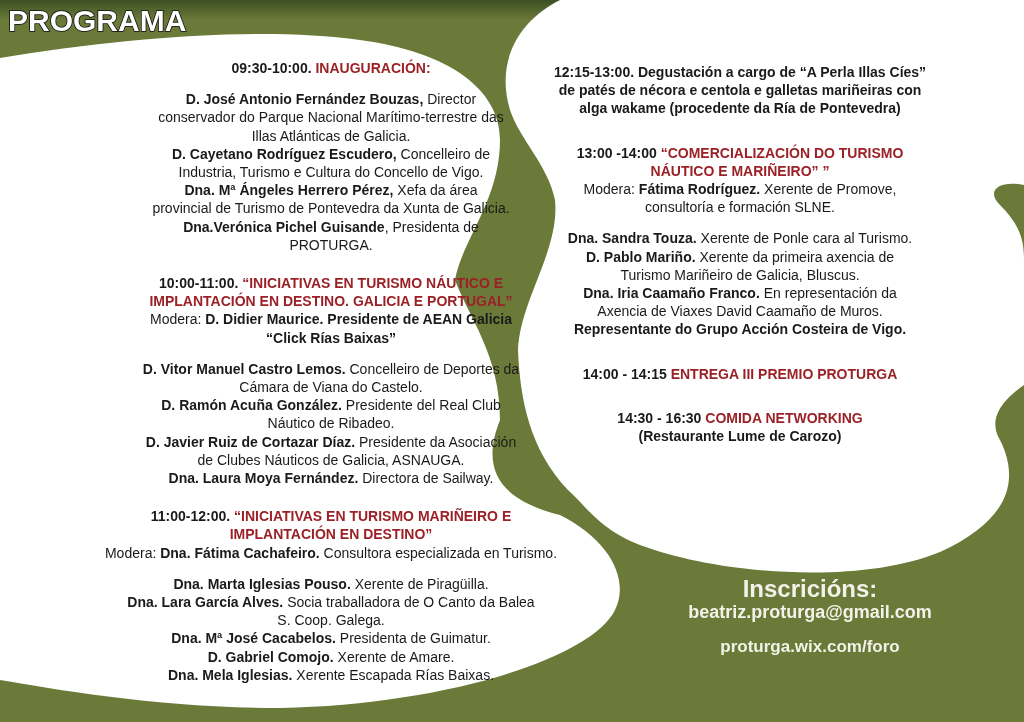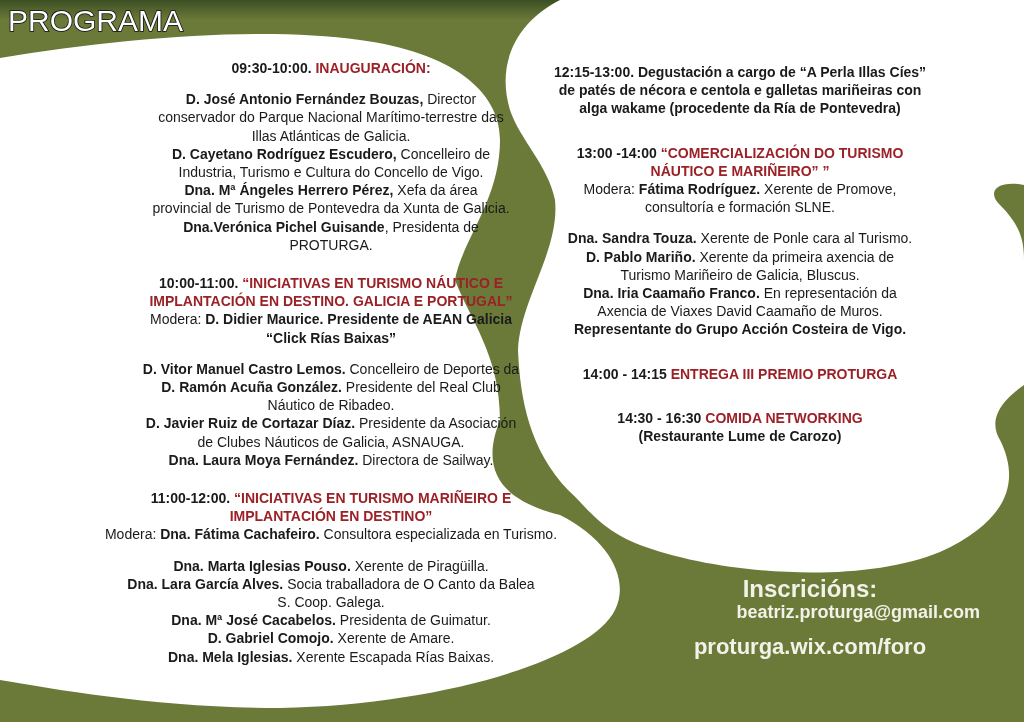--- a/index.html
+++ b/index.html
@@ -18,21 +18,21 @@
     .bg-svg {
       position: absolute;
       left: 0; top: 0;
       width: 1024px; height: 722px;
     }
     .title {
       position: absolute;
       left: 8px;
       top: 4px;
       font-family: "Liberation Sans", sans-serif;
-      font-weight: normal;
+      font-weight: bold;
       font-size: 30px;
       letter-spacing: 0px;
       color: #ffffff;
       -webkit-text-stroke: 1.5px #111;
       paint-order: stroke fill;
       text-shadow: 0 0 1px #000;
       line-height: 34px;
     }
     .col {
       position: absolute;
@@ -59,22 +59,22 @@
     .footer {
       position: absolute;
       left: 640px;
       top: 578px;
       width: 340px;
       text-align: center;
       color: #f2f2e8;
       font-weight: bold;
     }
     .footer .lbl { font-size: 24px; line-height: 22px; }
-    .footer .email { font-size: 18px; line-height: 24px; text-align: right; }
-    .footer .url { font-size: 22px; line-height: 22px; margin-top: 12px; }
+    .footer .email { font-size: 18px; line-height: 24px; }
+    .footer .url { font-size: 17px; line-height: 22px; margin-top: 12px; }
   </style>
 </head>
 <body>
 
 <svg class="bg-svg" viewBox="0 0 1024 722" xmlns="http://www.w3.org/2000/svg">
   <defs>
     <linearGradient id="topband" x1="0" y1="0" x2="0" y2="1">
       <stop offset="0" stop-color="#3c4f24"></stop>
       <stop offset="1" stop-color="#6b7a38"></stop>
     </linearGradient>
@@ -127,20 +127,21 @@
   </div>
   <div class="gap-lg"></div>
 
   <div class="block">
     <div><span class="b">10:00-11:00. </span><span class="red">“INICIATIVAS EN TURISMO NÁUTICO E</span></div>
     <div class="red">IMPLANTACIÓN EN DESTINO. GALICIA E PORTUGAL”</div>
     <div><span>Modera: </span><span class="b">D. Didier Maurice. Presidente de AEAN Galicia</span></div>
     <div class="b">“Click Rías Baixas”</div>
     <div class="gap"></div>
     <div><span class="b">D. Vitor Manuel Castro Lemos.</span><span> Concelleiro de Deportes da</span></div>
+    <div>Cámara de Viana do Castelo.</div>
     <div><span class="b">D. Ramón Acuña González.</span><span> Presidente del Real Club</span></div>
     <div>Náutico de Ribadeo.</div>
     <div><span class="b">D. Javier Ruiz de Cortazar Díaz.</span><span> Presidente da Asociación</span></div>
     <div>de Clubes Náuticos de Galicia, ASNAUGA.</div>
     <div><span class="b">Dna. Laura  Moya Fernández.</span><span> Directora de Sailway.</span></div>
   </div>
   <div class="gap-lg"></div>
 
   <div class="block">
     <div><span class="b">11:00-12:00. </span><span class="red">“INICIATIVAS EN TURISMO MARIÑEIRO E</span></div>

